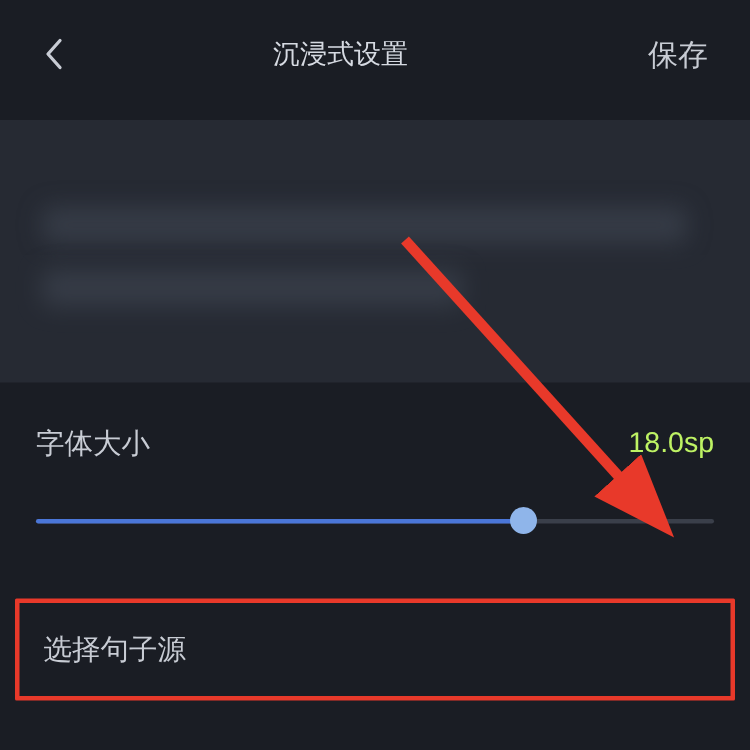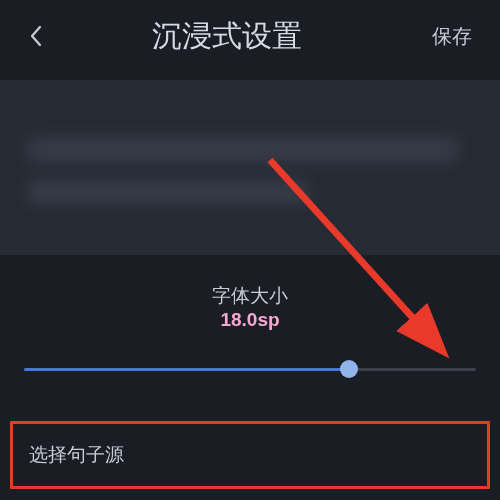--- a/index.html
+++ b/index.html
@@ -22,21 +22,21 @@
     .back-icon {
       width: 14px;
       height: 24px;
       display: flex;
       align-items: center;
       justify-content: center;
       cursor: pointer;
     }
     .back-icon svg { display: block; }
     .title {
-      font-size: 30px;
+      font-size: 18px;
       color: #d6dae2;
       flex: 1;
       text-align: center;
       margin-left: -20px;
     }
     .save-btn {
       font-size: 20px;
       color: #c8ccd4;
       cursor: pointer;
       font-family: Liberation Mono, monospace;
@@ -59,30 +59,28 @@
     .bl1 { left: 28px; top: 58px; width: 430px; }
     .bl2 { left: 28px; top: 100px; width: 280px; }
     .font-section {
       padding: 28px 24px 0 24px;
     }
     .font-row {
       display: flex;
       justify-content: space-between;
       align-items: center;
       margin-bottom: 26px;
-      flex-direction: column;
     }
     .font-label {
       font-size: 19px;
       color: #c8ccd4;
     }
     .font-value {
       font-size: 19px;
-      color: #f9a8d4;
-      font-weight: bold;
+      color: #bef264;
     }
     .slider-wrap {
       position: relative;
       height: 24px;
       display: flex;
       align-items: center;
     }
     .slider-track {
       position: absolute;
       left: 0; right: 0;

